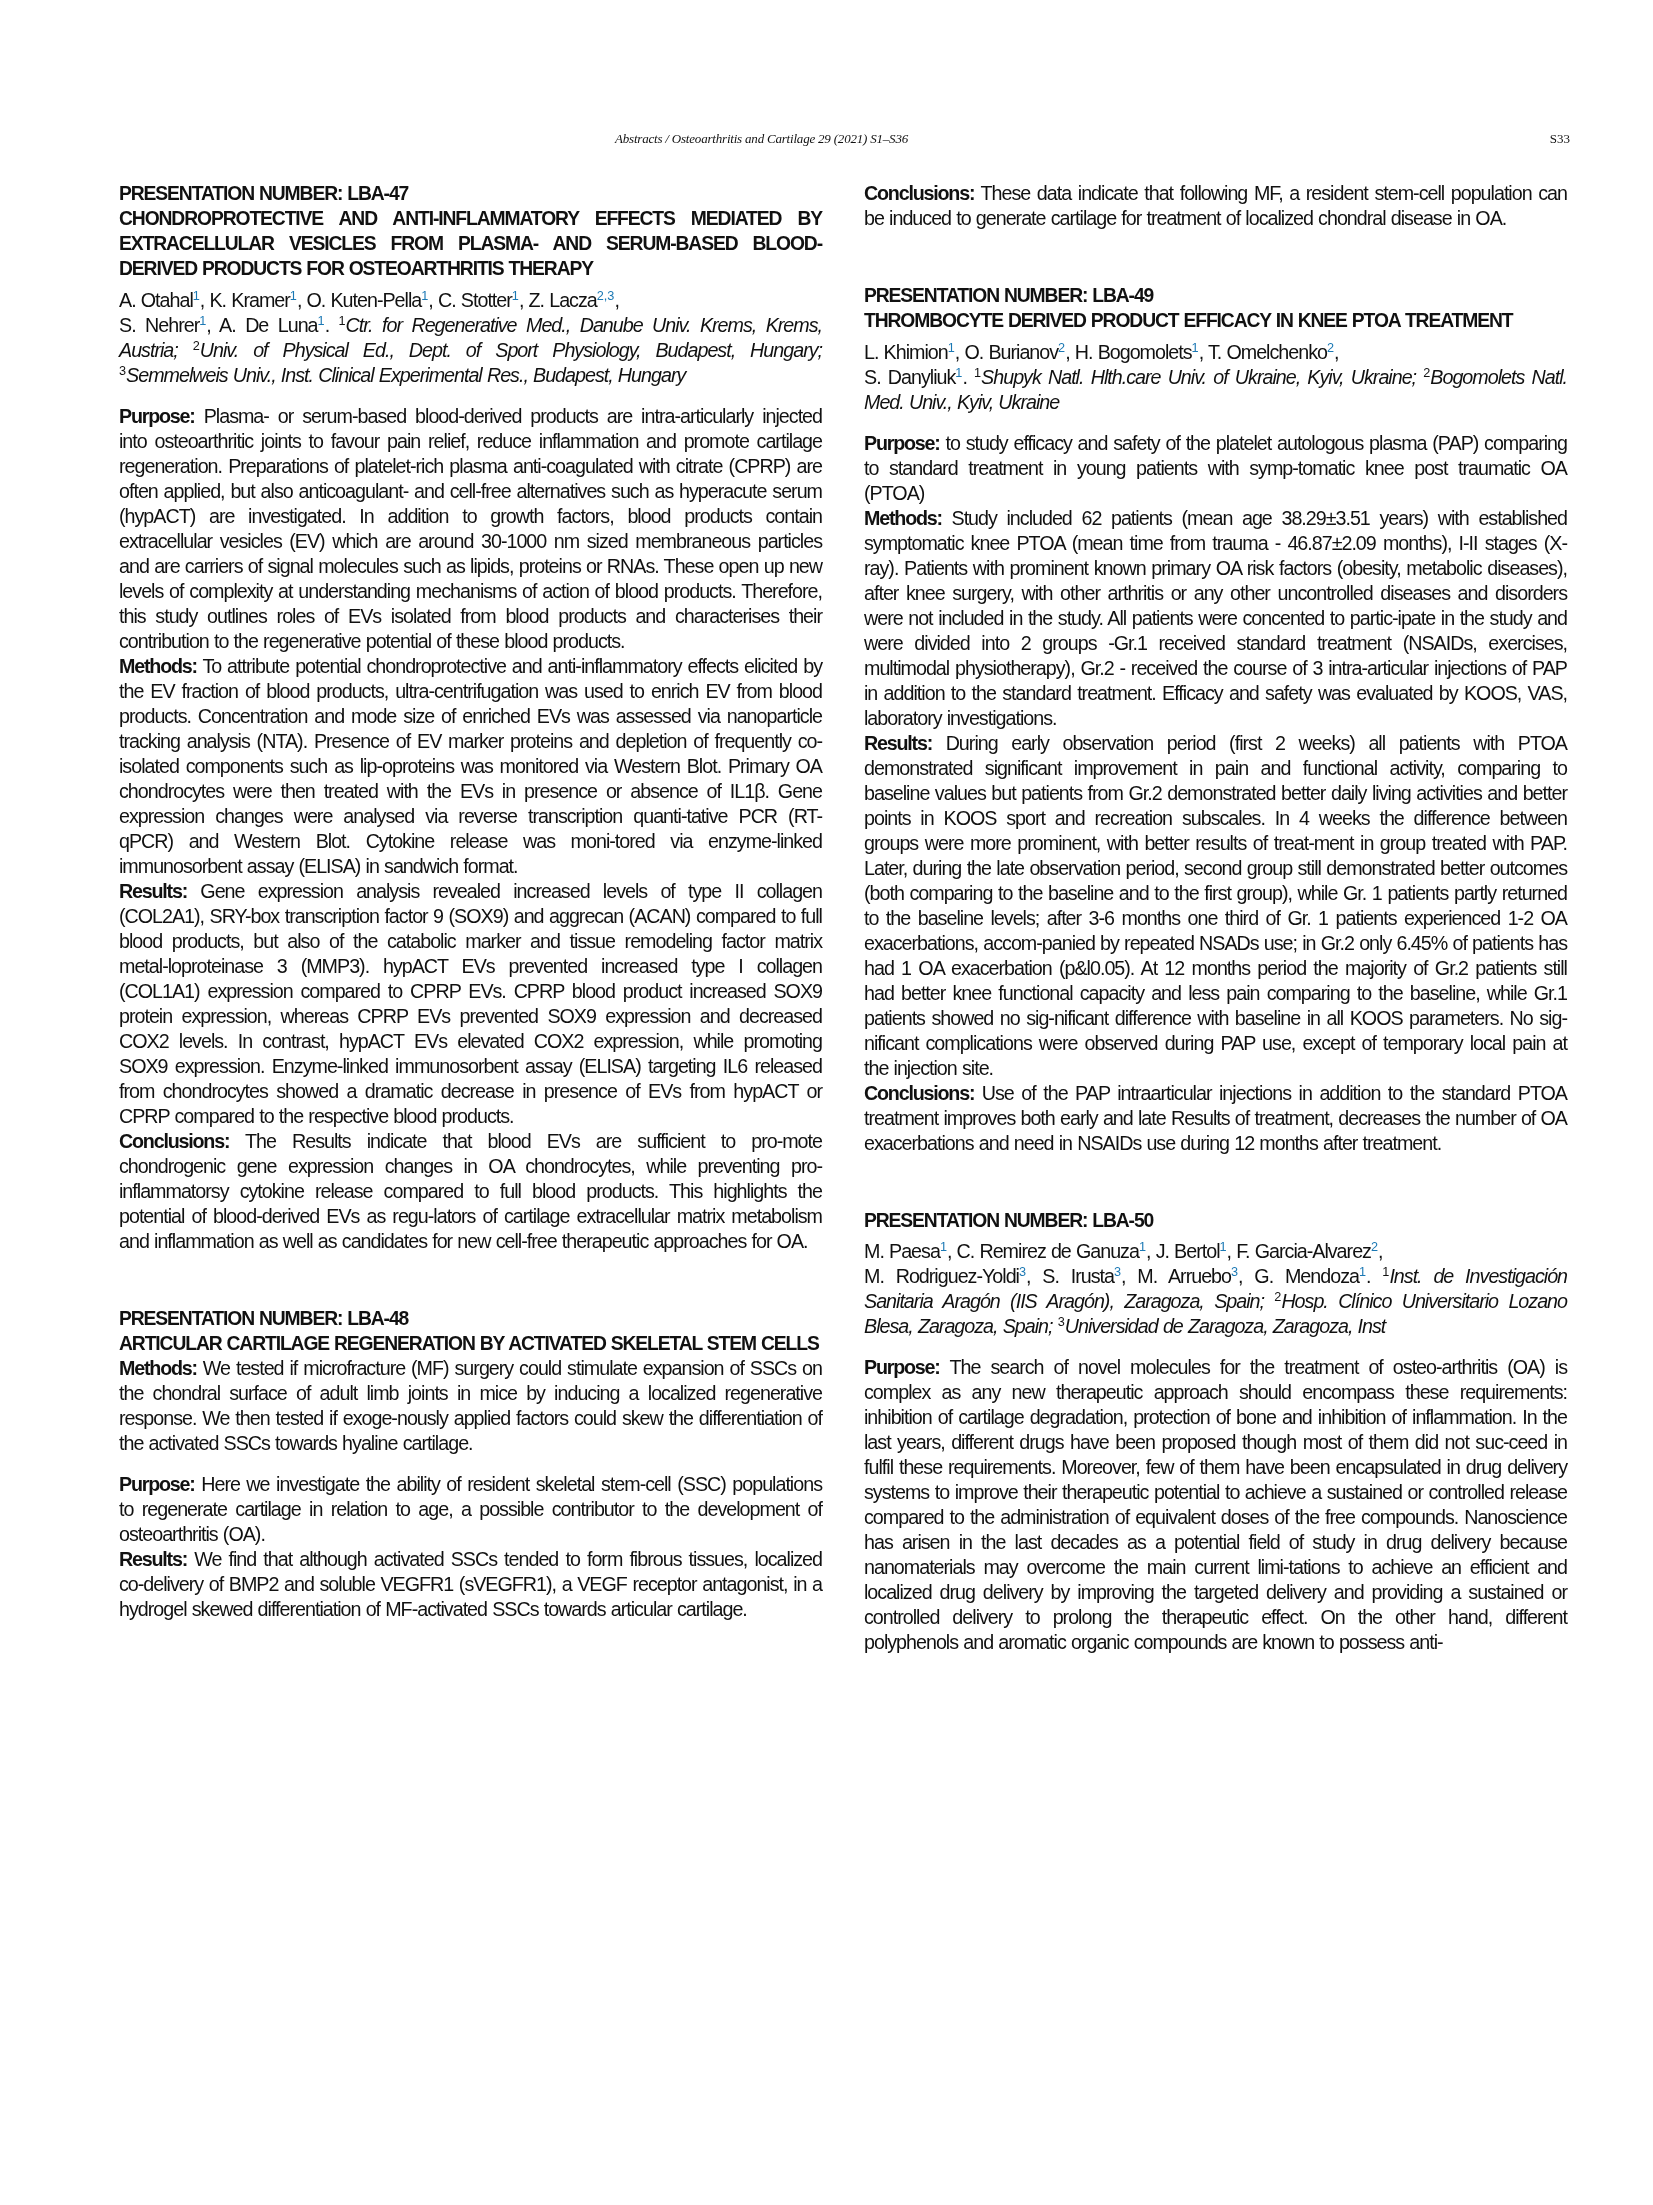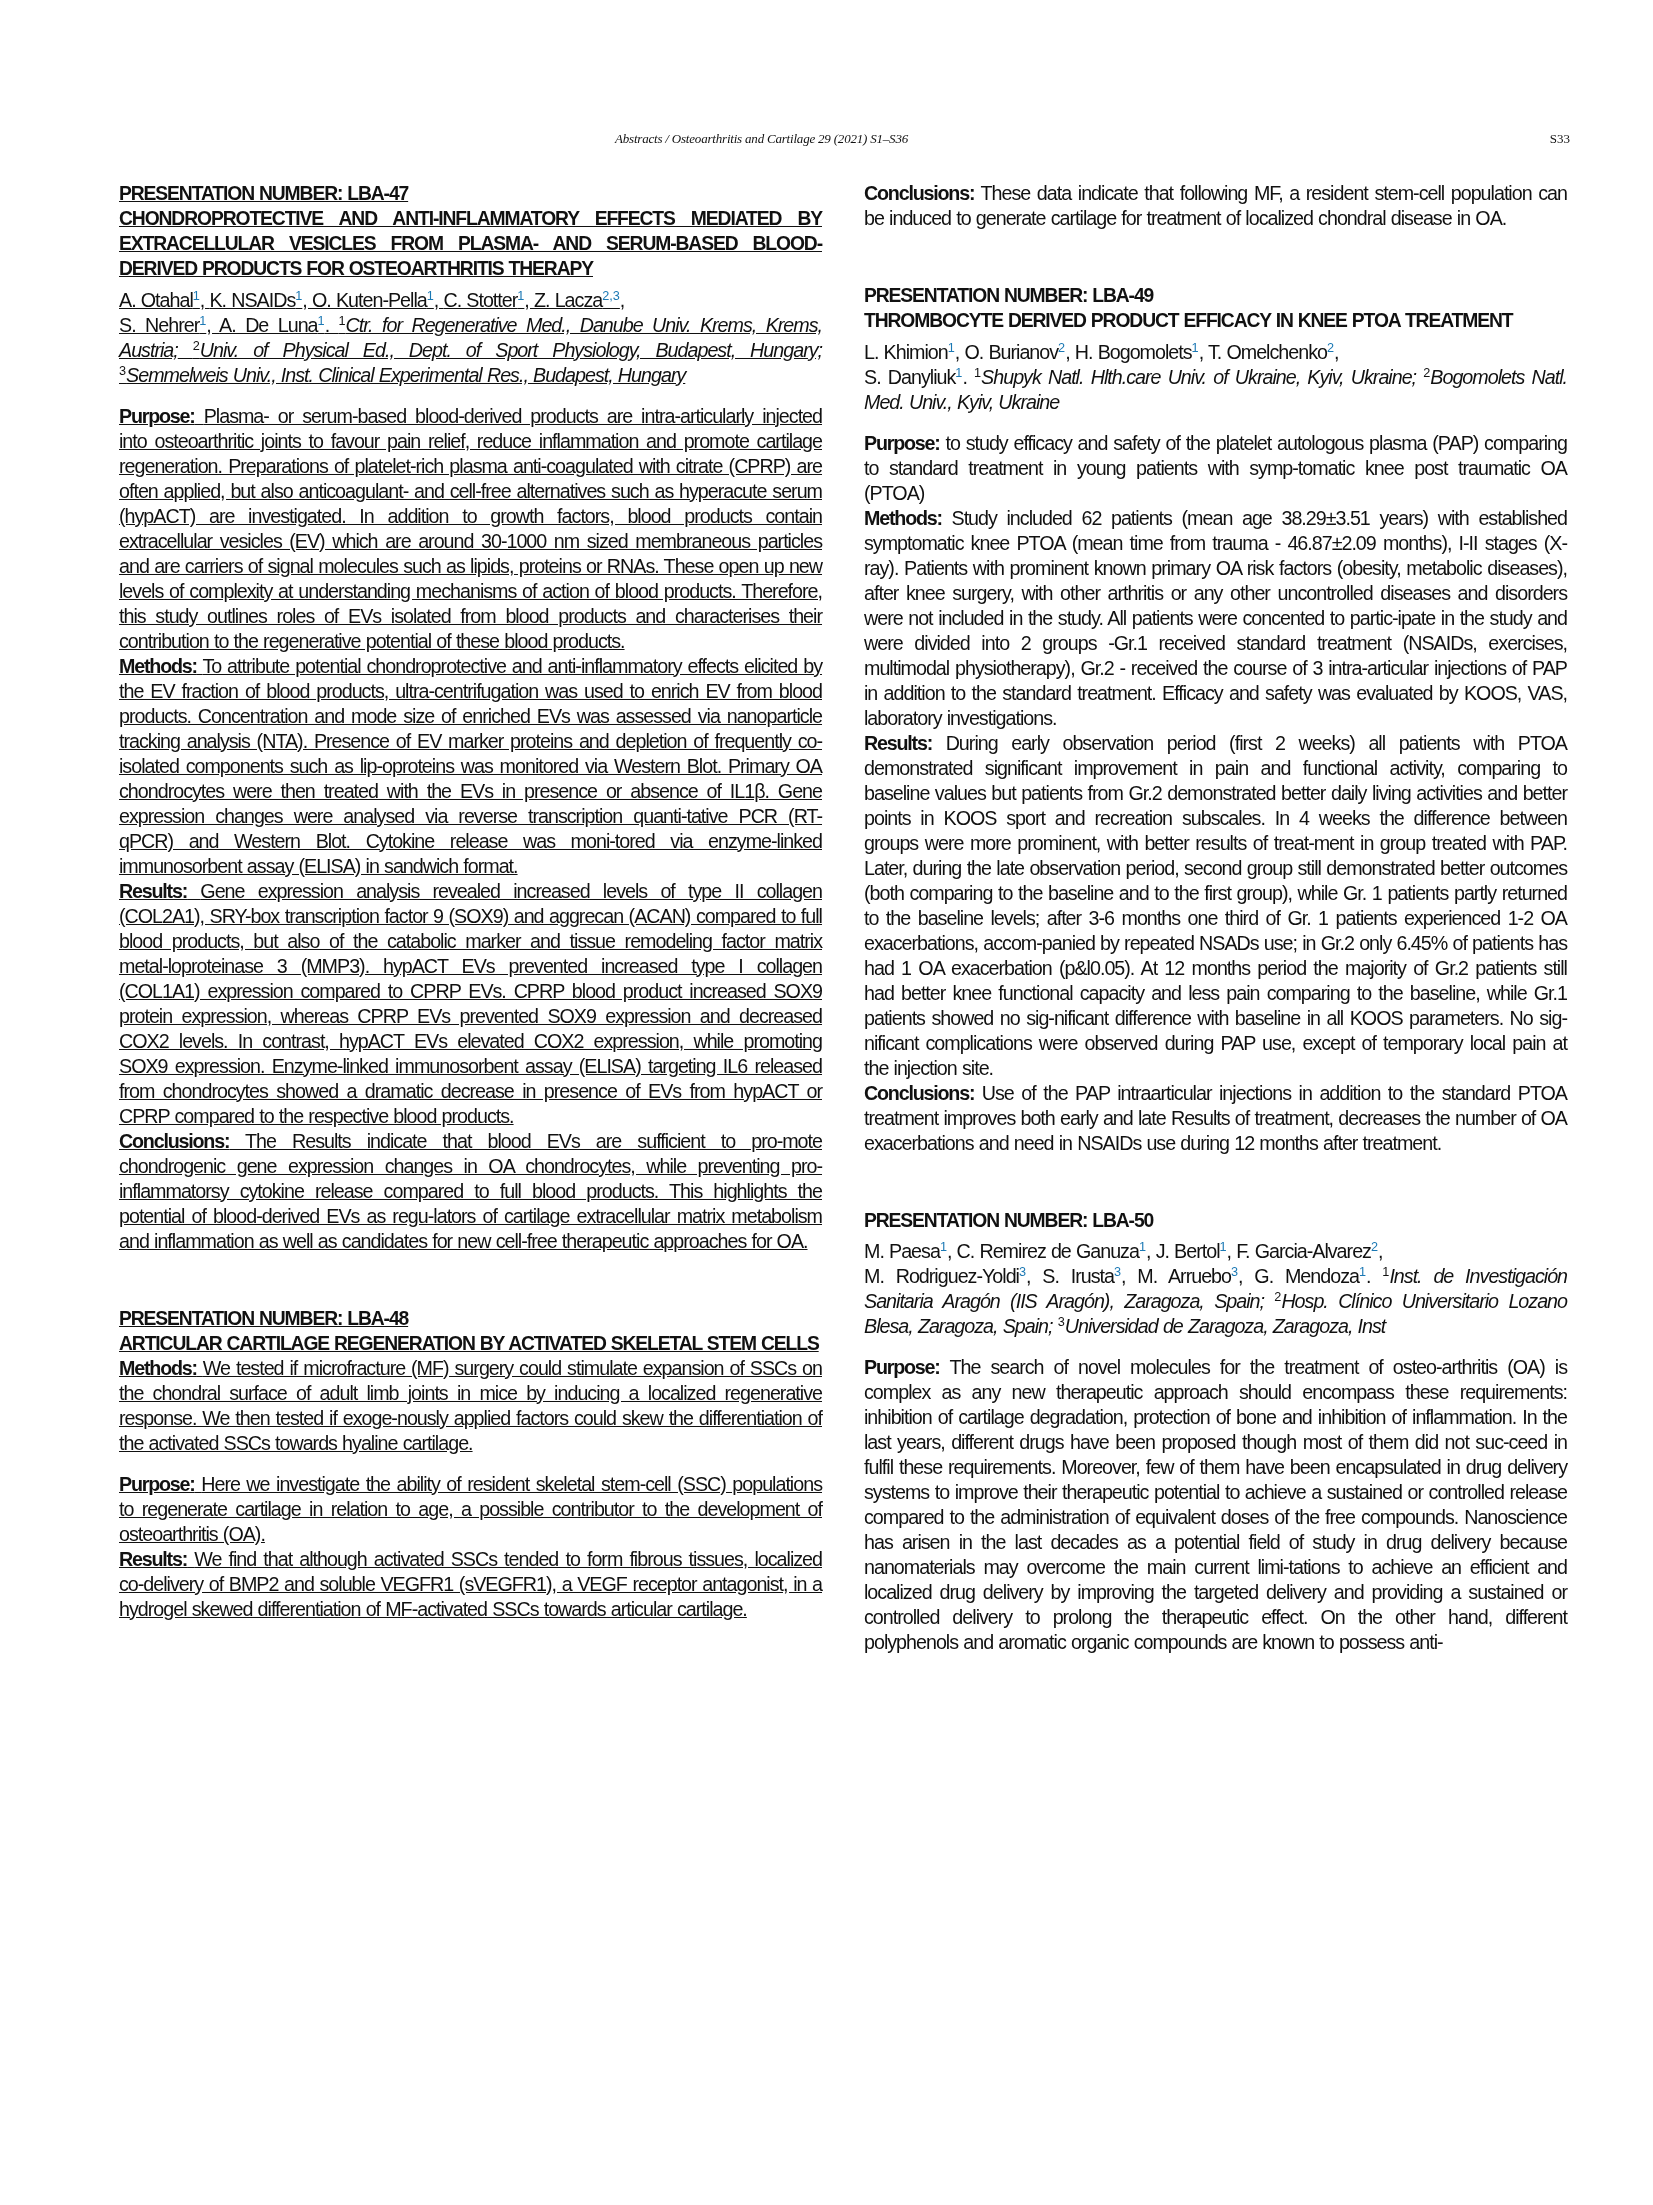--- a/index.html
+++ b/index.html
@@ -12,21 +12,21 @@
     font-family: "Liberation Serif", serif; font-size: 13px; padding-left: 24px;
   }
   .running-title { position: absolute; left: 615px; top: 0; font-style: italic; letter-spacing: -0.2px; }
   .page-num { position: absolute; right: 108px; top: 0; }
   .col {
     position: absolute; top: 181px; width: 703px;
     font-family: "Liberation Sans", sans-serif;
     font-size: 19.7px; line-height: 25px;
     text-align: justify; letter-spacing: -1px; word-spacing: 0.7px;
   }
-  .col-left { left: 119px; text-decoration: underline; }
+  .col-left { left: 119px; }
   .col-right { left: 864px; }
   .abstract { margin: 0; }
   .pres-num, .abs-title {
     font-weight: bold; font-size: 19.3px; line-height: 25px; letter-spacing: -1.1px;
   }
   .abs-title { text-align: justify; text-align-last: left; }
   .authors { margin-top: 6.7px; }
   .authors .aff { font-style: italic; }
   sup { font-size: 12.7px; line-height: 0; vertical-align: 6.7px; letter-spacing: 0; }
   sup.ref { color: #1a78b4; }
@@ -43,21 +43,21 @@
   <span class="page-num">S33</span>
 </div>
 
 <div class="col col-left">
 
   <section class="abstract">
     <div class="pres-num">PRESENTATION NUMBER: LBA-47</div>
     <div class="abs-title">CHONDROPROTECTIVE AND ANTI-INFLAMMATORY EFFECTS MEDIATED BY EXTRACELLULAR VESICLES FROM PLASMA- AND SERUM-BASED BLOOD-DERIVED PRODUCTS FOR OSTEOARTHRITIS THERAPY</div>
     <div class="authors">
       <span>A. Otahal</span><sup class="ref">1</sup>,
-      <span>K. NSAIDs</span><sup class="ref">1</sup>,
+      <span>K. Kramer</span><sup class="ref">1</sup>,
       <span>O. Kuten-Pella</span><sup class="ref">1</sup>,
       <span>C. Stotter</span><sup class="ref">1</sup>,
       <span>Z. Lacza</span><sup class="ref">2,3</sup>,<br>
       <span>S. Nehrer</span><sup class="ref">1</sup>,
       <span>A. De Luna</span><sup class="ref">1</sup>.
       <sup>1</sup><span class="aff">Ctr. for Regenerative Med., Danube Univ. Krems, Krems, Austria;</span>
       <sup>2</sup><span class="aff">Univ. of Physical Ed., Dept. of Sport Physiology, Budapest, Hungary;</span>
       <sup>3</sup><span class="aff">Semmelweis Univ., Inst. Clinical Experimental Res., Budapest, Hungary</span>
     </div>
     <p class="section-para first"><span class="label">Purpose:</span> <span>Plasma- or serum-based blood-derived products are intra-articularly injected into osteoarthritic joints to favour pain relief, reduce inflammation and promote cartilage regeneration. Preparations of platelet-rich plasma anti-coagulated with citrate (CPRP) are often applied, but also anticoagulant- and cell-free alternatives such as hyperacute serum (hypACT) are investigated. In addition to growth factors, blood products contain extracellular vesicles (EV) which are around 30-1000 nm sized membraneous particles and are carriers of signal molecules such as lipids, proteins or RNAs. These open up new levels of complexity at understanding mechanisms of action of blood products. Therefore, this study outlines roles of EVs isolated from blood products and characterises their contribution to the regenerative potential of these blood products.</span></p>

